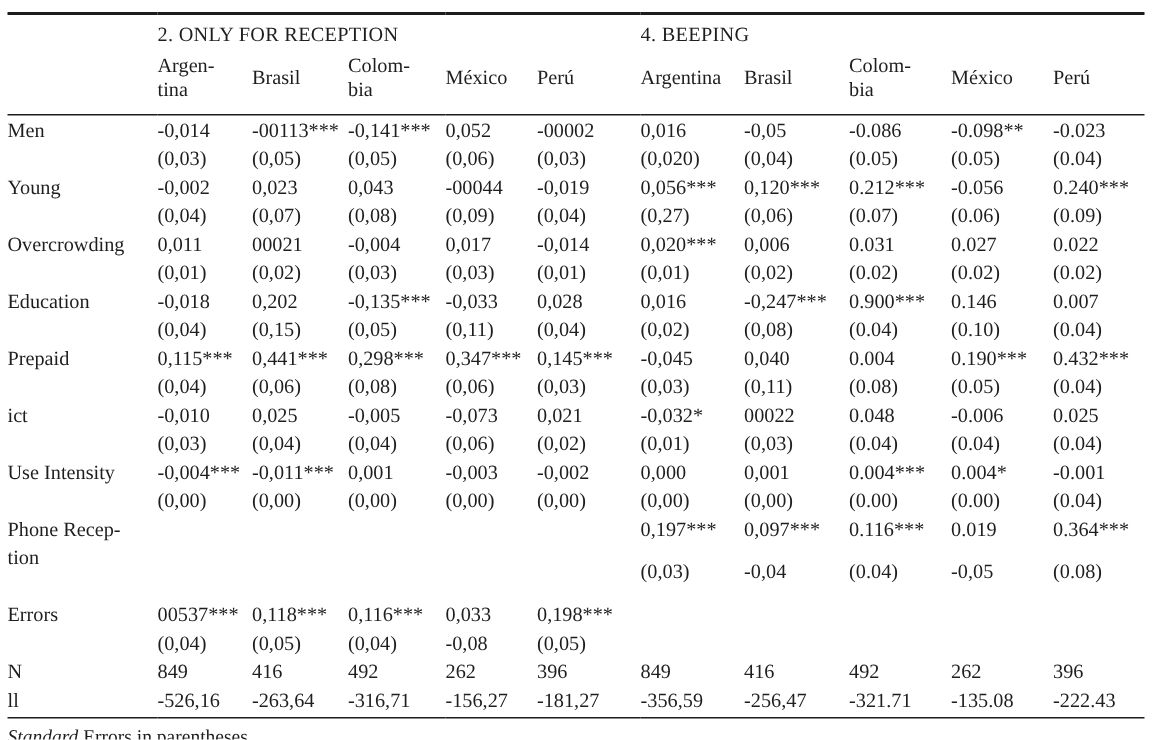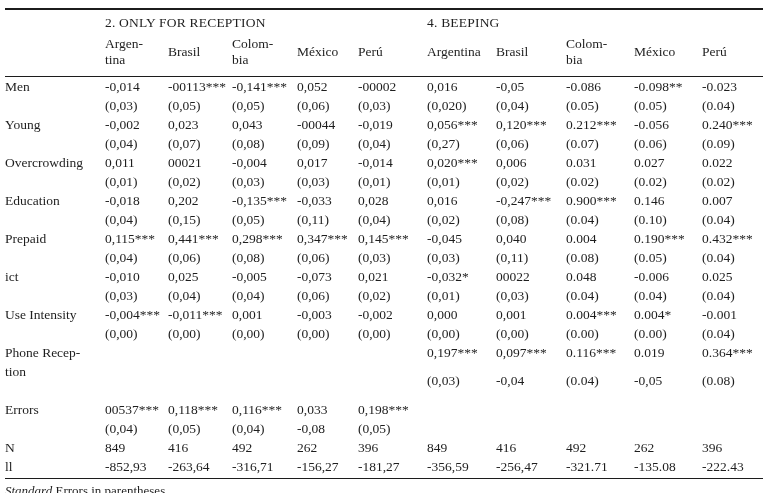--- a/index.html
+++ b/index.html
@@ -329,21 +329,21 @@
           <td>262</td>
           <td>396</td>
           <td>849</td>
           <td>416</td>
           <td>492</td>
           <td>262</td>
           <td>396</td>
         </tr>
         <tr class="last">
           <td class="label">ll</td>
-          <td>-852,93</td>
+          <td>-526,16</td>
           <td>-263,64</td>
           <td>-316,71</td>
           <td>-156,27</td>
           <td>-181,27</td>
           <td>-356,59</td>
           <td>-256,47</td>
           <td>-321.71</td>
           <td>-135.08</td>
           <td>-222.43</td>
         </tr>

